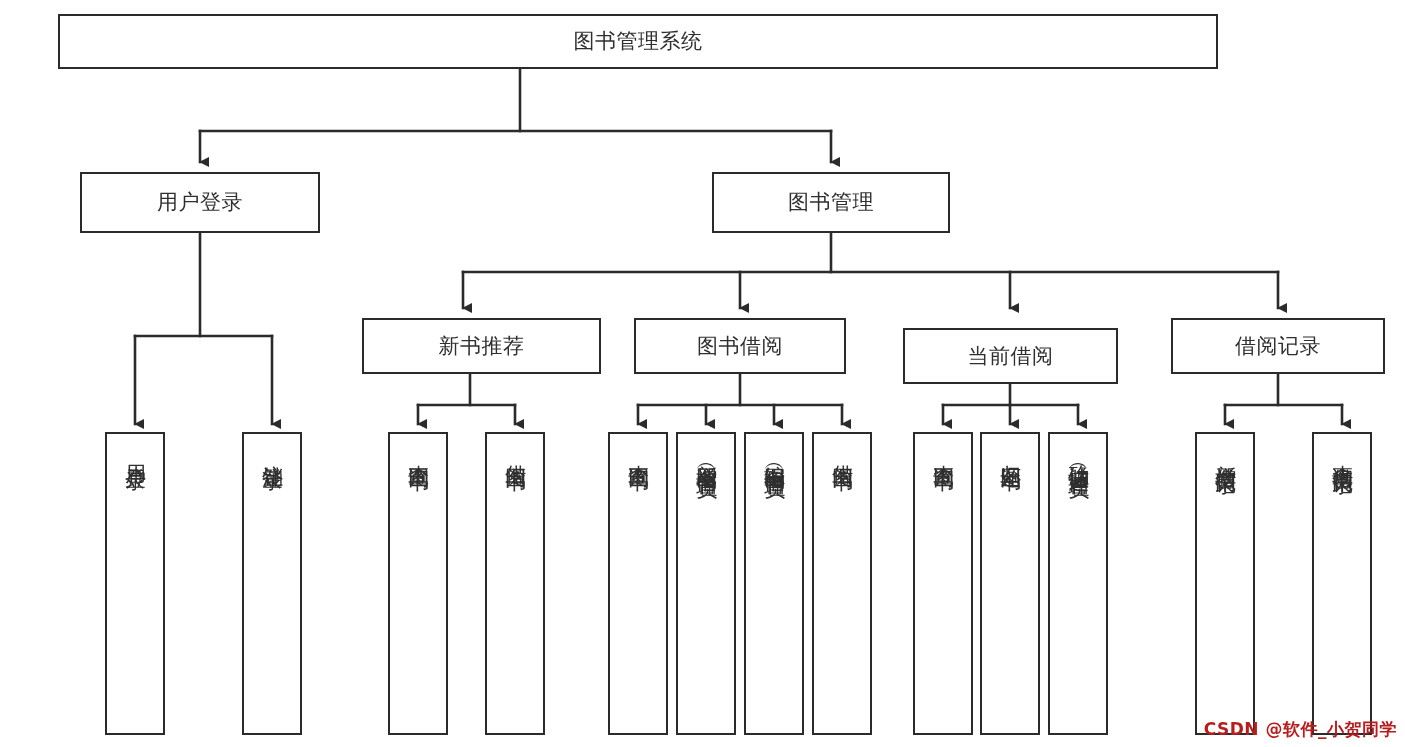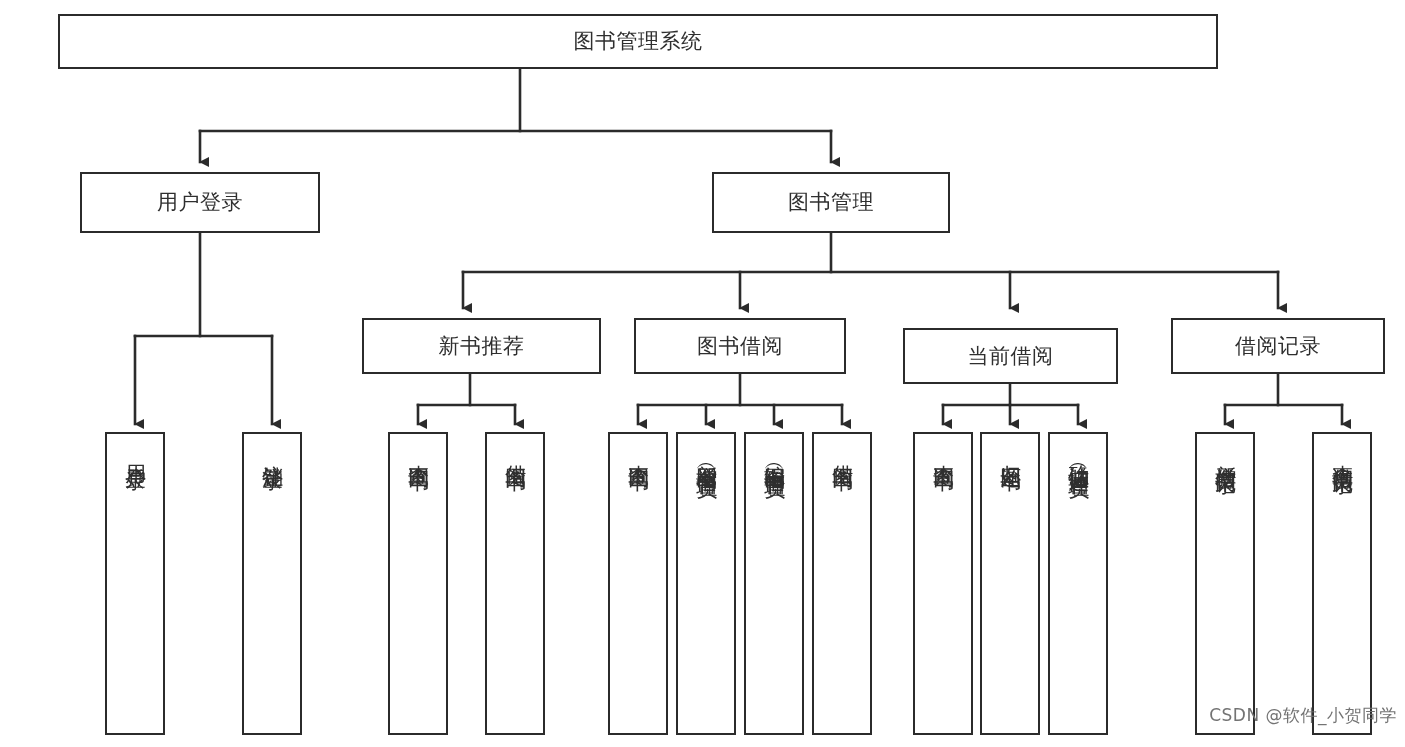--- a/index.html
+++ b/index.html
@@ -50,26 +50,27 @@
     writing-mode: vertical-rl;
     text-orientation: upright;
     font-size: 21px;
     line-height: 1.32;
     letter-spacing: 2px;
     white-space: nowrap;
   }
   #watermark {
     position: absolute;
     right: 8px;
-    bottom: 20px;
+    bottom: 6px;
     font-size: 17px;
-    color: #737373;
+    color: #b91c1c;
     z-index: 5;
     white-space: nowrap;
     letter-spacing: 0.5px;
+    font-weight: bold;
   }
 </style>
 </head>
 <body>
 
 <div id="diagram-root">
 
   <svg id="edge-layer" viewBox="0 0 1405 747" width="1405" height="747" xmlns="http://www.w3.org/2000/svg">
     <defs>
       <marker id="arrow" viewBox="0 0 12 12" refX="5.5" refY="10" markerWidth="11" markerHeight="11" orient="auto-start-reverse" markerUnits="userSpaceOnUse">

